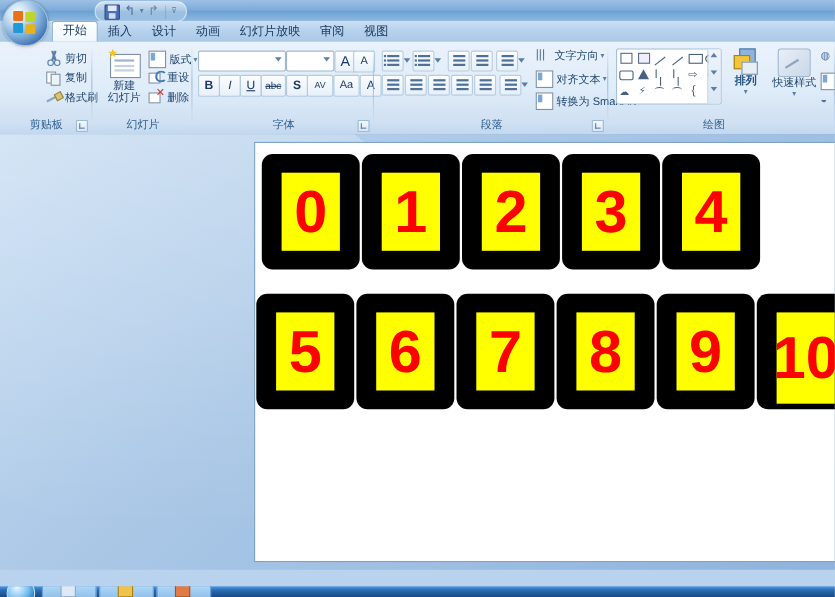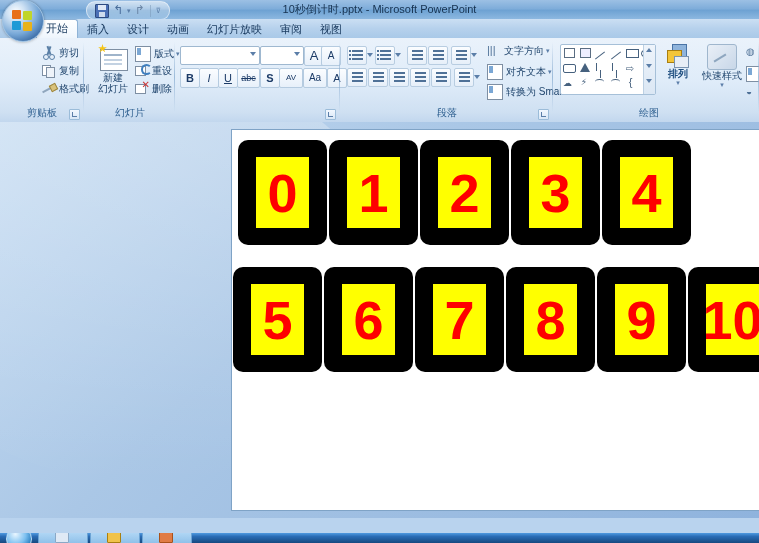--- a/index.html
+++ b/index.html
@@ -41,21 +41,21 @@
   .orb .logo{position:absolute;left:9px;top:9px;width:22px;height:22px;}
   .orb .q{position:absolute;width:9px;height:9px;border-radius:1px;}
   .orb .q1{left:0;top:0;background:#e8711a;}
   .orb .q2{left:11px;top:1px;background:#c0d52a;}
   .orb .q3{left:0;top:11px;background:#1f9ad6;}
   .orb .q4{left:11px;top:12px;background:#e8b21a;}
 
   
   .tabstrip{position:absolute;left:0;top:19px;width:759px;height:19px;
     background:linear-gradient(to bottom,#cbdff3 0%,#b6d1ec 50%,#a9c9e8 100%);}
-  .tabs{position:absolute;left:36px;top:0;height:19px;display:flex;align-items:flex-end;}
+  .tabs{position:absolute;left:47px;top:0;height:19px;display:flex;align-items:flex-end;}
   .tab{height:17px;line-height:17px;padding:0 9px;font-size:11px;color:#16375c;cursor:default;white-space:nowrap;}
   .tab.active{
     background:linear-gradient(to bottom,#ffffff 0%,#f4f9fe 70%,#eef5fc 100%);
     border:1px solid #8fb3d6;border-bottom:none;border-radius:3px 3px 0 0;
     height:18px;line-height:17px;color:#16375c;font-weight:normal;
   }
 
   
   .ribbon{position:absolute;left:0;top:38px;width:759px;height:84px;
     background:linear-gradient(to bottom,#eaf2fb 0%,#dfecf9 52%,#cfe0f2 88%,#c2d7ee 100%);
@@ -170,21 +170,20 @@
   .tbitem{position:absolute;top:-6px;width:48px;height:16px;border-radius:2px;
     background:linear-gradient(to bottom,#bfe0fa,#8dbfe8);border:1px solid #6ba3d4;}
   .tbitem .mini{position:absolute;left:16px;top:3px;width:12px;height:10px;border-radius:1px;}
 </style>
 </head>
 <body>
 
 <div class="app">
 
   <div class="titlebar">
-    <div class="title-text">10秒倒计时.pptx - Microsoft PowerPoint</div>
     <div class="qat">
       <span class="save"></span>
       <span class="arrow b">↰</span>
       <span class="tiny-dd">▾</span>
       <span class="arrow">↱</span>
       <span class="sep"></span>
       <span class="tiny-dd">⊽</span>
     </div>
   </div>
 
@@ -269,20 +268,21 @@
 
       <div class="fbtn box" style="left:4px;top:30px;width:17px;font-weight:bold;">B</div>
       <div class="fbtn box" style="left:23px;top:30px;width:17px;font-style:italic;">I</div>
       <div class="fbtn box" style="left:42px;top:30px;width:17px;text-decoration:underline;">U</div>
       <div class="fbtn box" style="left:61px;top:30px;width:21px;font-size:9px;text-decoration:line-through;">abc</div>
       <div class="fbtn box" style="left:84px;top:30px;width:17px;font-weight:bold;">S</div>
       <div class="fbtn box" style="left:103px;top:30px;width:22px;font-size:8px;">AV</div>
       <div class="fbtn box" style="left:127px;top:30px;width:22px;font-size:10px;">Aa</div>
       <div class="fbtn box" style="left:151px;top:30px;width:13px;font-size:11px;">A</div>
 
+      <div class="glabel">字体</div>
       <div class="dlg"></div>
     </div>
 
     <div class="group" style="left:341px;width:212px;">
       <div class="pbtn dotted" style="left:6px;top:8px;">
           <span class="bul"></span>
           <span class="ln"></span>
         </div>
       <div class="pcar" style="left:25px;top:8px;"></div>
       <div class="pbtn dotted" style="left:34px;top:8px;">
@@ -493,21 +493,21 @@
         <div class="inner" style="left:18px;top:17px;width:53px;height:71px;">
           <span class="num" style="font-size:54px;">8</span>
         </div>
       </div>
       <div class="tile" style="left:365px;top:137px;width:89px;height:105px;">
         <div class="inner" style="left:18px;top:17px;width:53px;height:71px;">
           <span class="num" style="font-size:54px;">9</span>
         </div>
       </div>
       <div class="tile" style="left:456px;top:137px;width:89px;height:105px;">
-        <div class="inner" style="left:18px;top:17px;width:53px;height:71px;overflow:hidden;">
+        <div class="inner" style="left:18px;top:17px;width:53px;height:83px;overflow:hidden;">
           <span class="num" style="font-size:54px;white-space:nowrap;">10</span>
         </div>
       </div>
 
     </div>
 
   </div>
 
 
   <div class="taskbar2">

